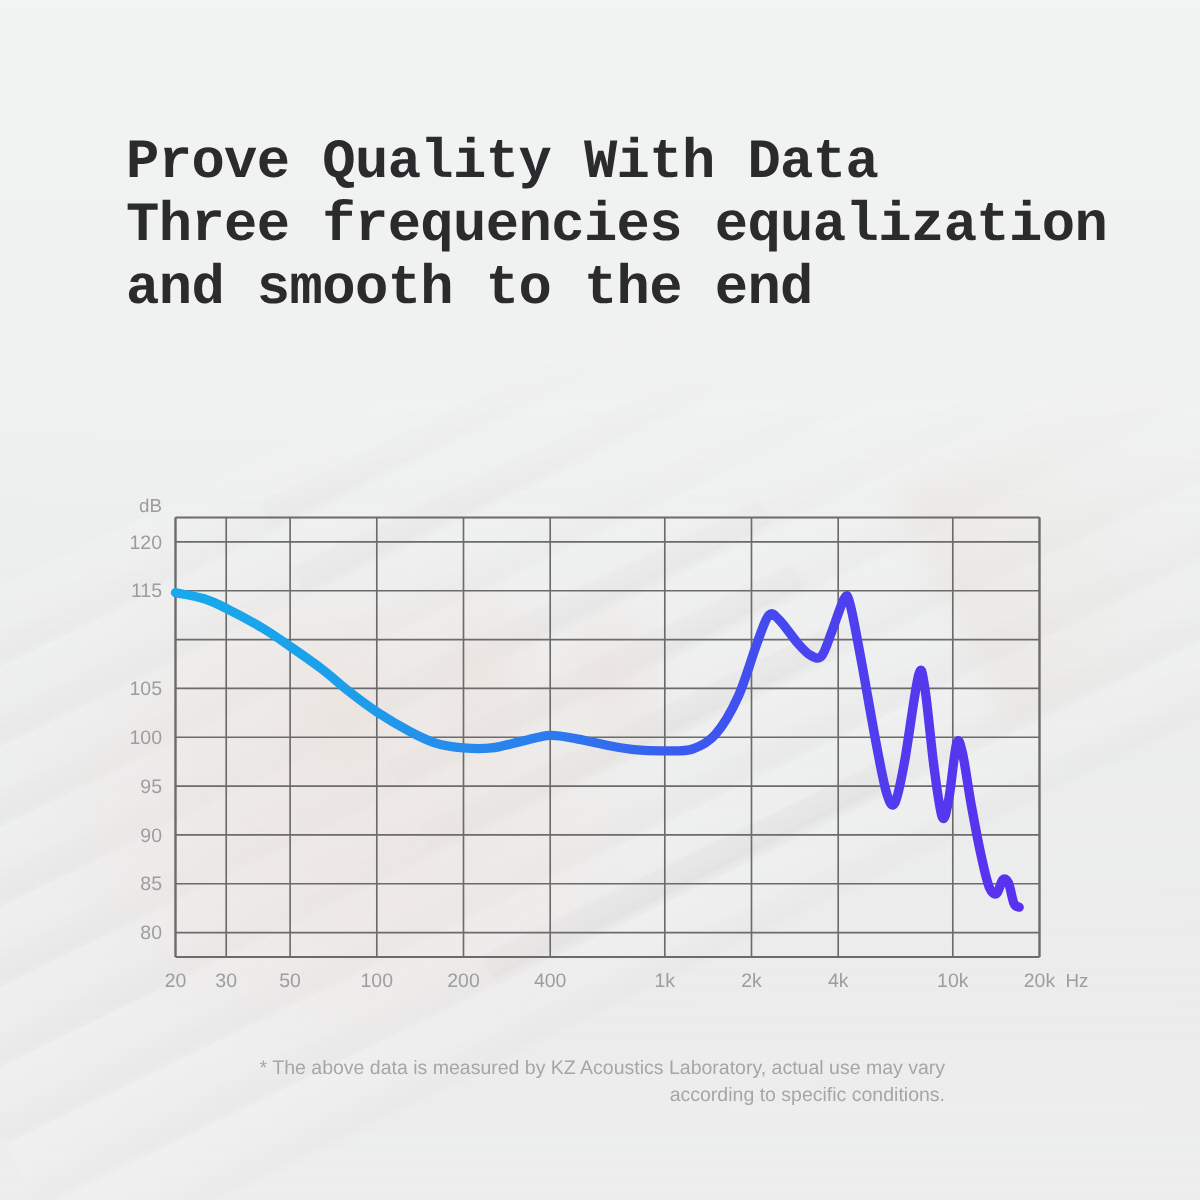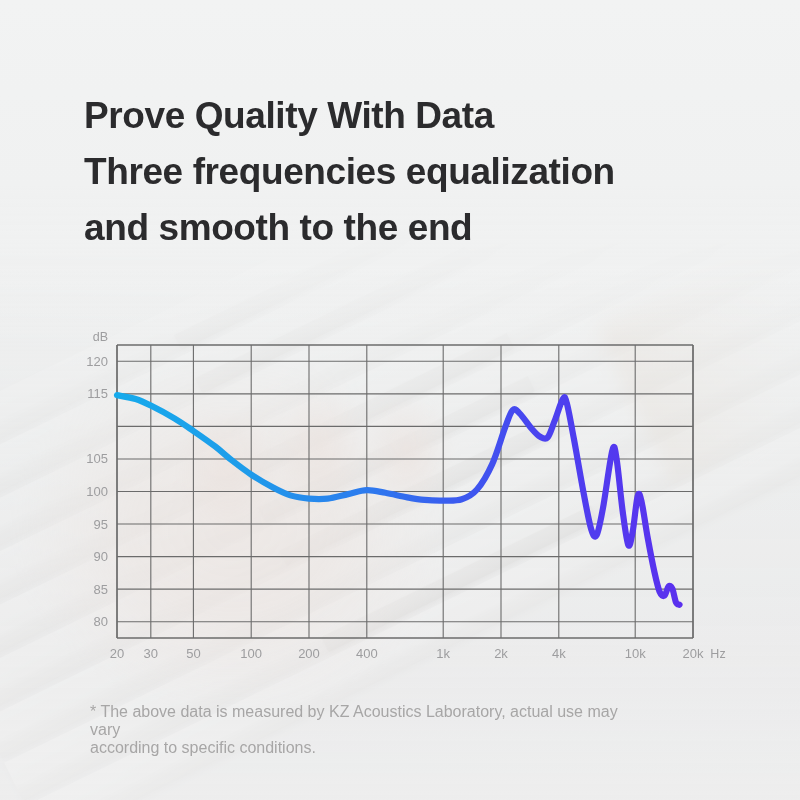--- a/index.html
+++ b/index.html
@@ -64,45 +64,46 @@
        rgba(240,240,240,.76) 100%);
   }
   .bg-photo .topfade{
     position:absolute;left:0;right:0;top:0;height:42%;
     background:linear-gradient(180deg,#f2f3f3 0%,#f0f1f1 55%,rgba(238,239,239,0) 100%);
   }
 
   
   .heading{
     position:absolute;left:84px;top:88px;width:660px;
-    font-family:Liberation Sans, sans-serif;
+    font-family:Liberation Mono, monospace;
     font-weight:bold;
-    font-size:37px;line-height:56px;
+    font-size:37px;line-height:42px;
     letter-spacing:-.4px;
     color:#2b2b2d;
     white-space:pre-line;
   }
 
   
   .chart-wrap{position:absolute;left:0;top:0;width:800px;height:800px;}
   .chart-svg{position:absolute;left:0;top:0;}
 
   .axis-label{
     font-family:"Liberation Sans", sans-serif;
     font-size:13px;fill:#9d9d9f;
   }
   .axis-label.unit{font-size:12.5px;}
 
   
   .footnote{
     position:absolute;left:90px;top:703px;width:540px;
     font-family:"Liberation Sans", sans-serif;
-    font-size:16px;line-height:18px;
+    font-size:13px;line-height:18px;
     color:#a7a6a6;
     white-space:pre-line;
+    text-align:right;
   }
 </style>
 </head>
 <body>
 
 <div id="page">
 
   <div class="bg-photo">
     <div class="keys">
       <div class="key" style="top:0px"></div>

